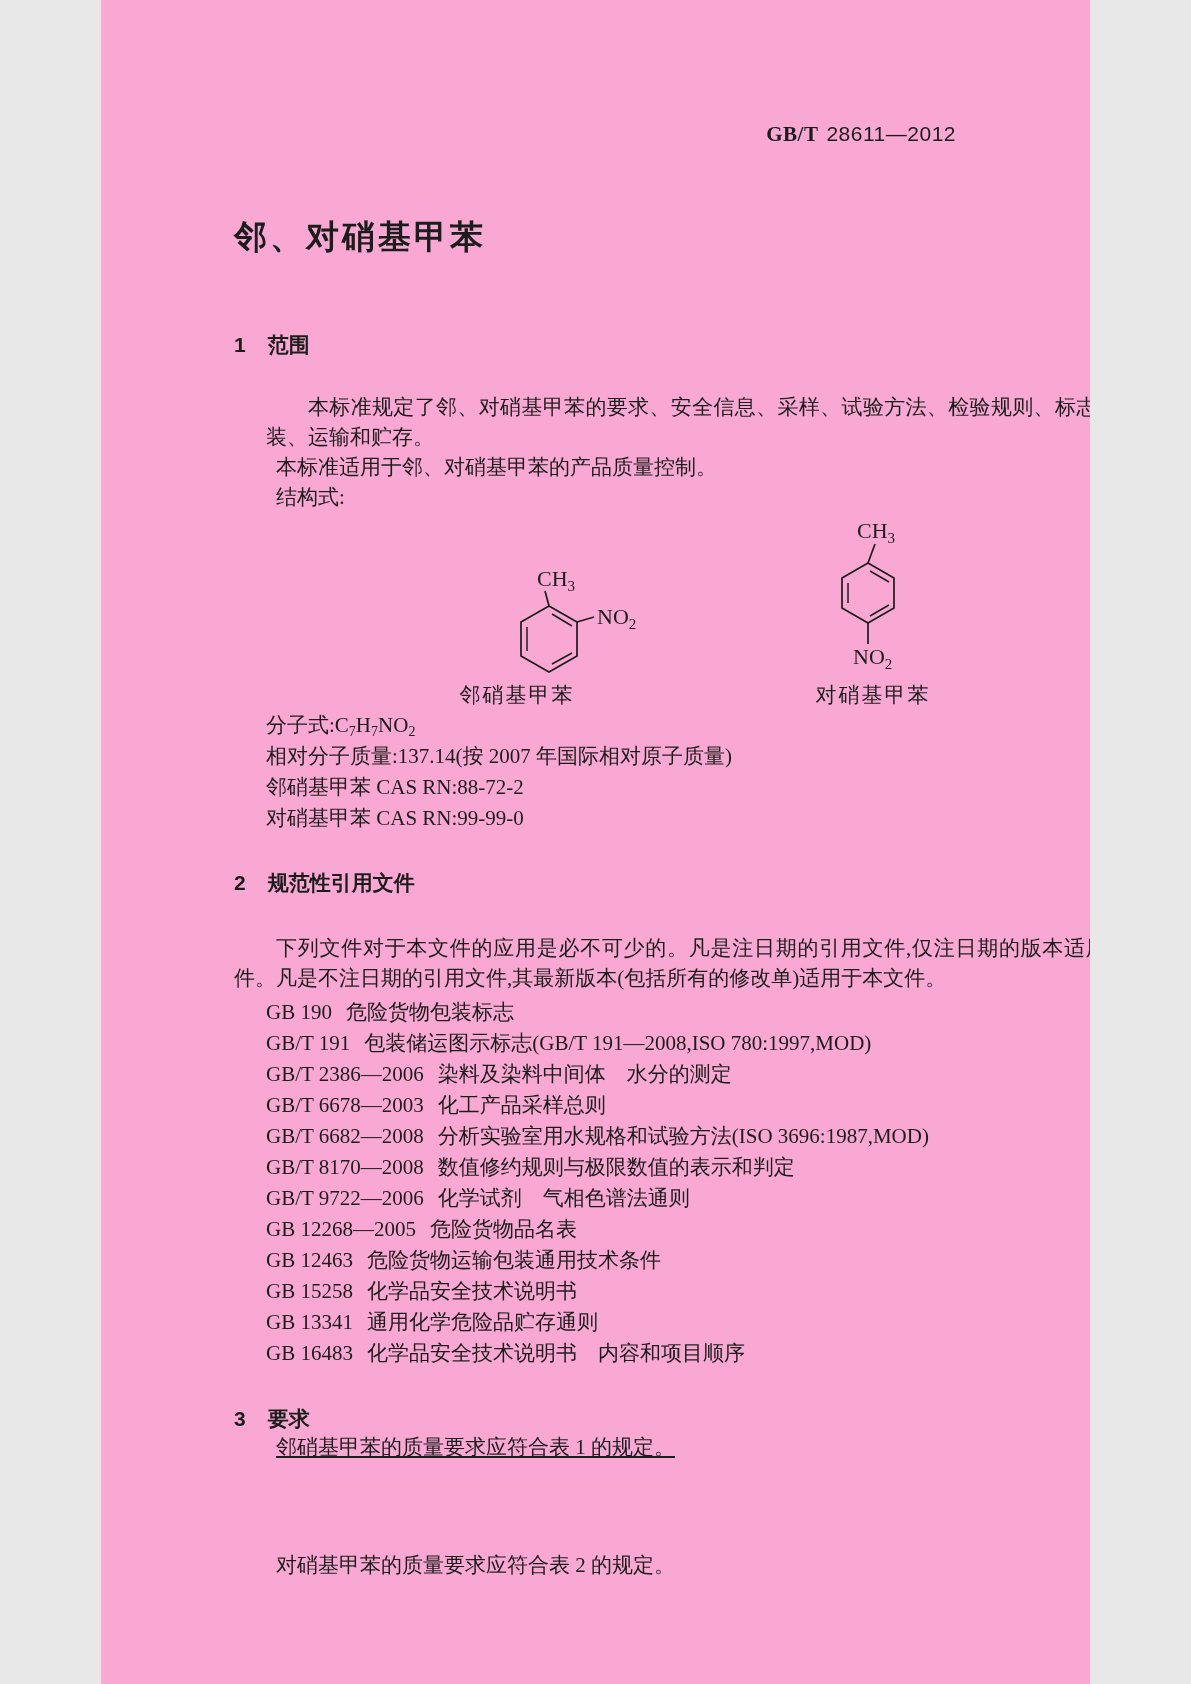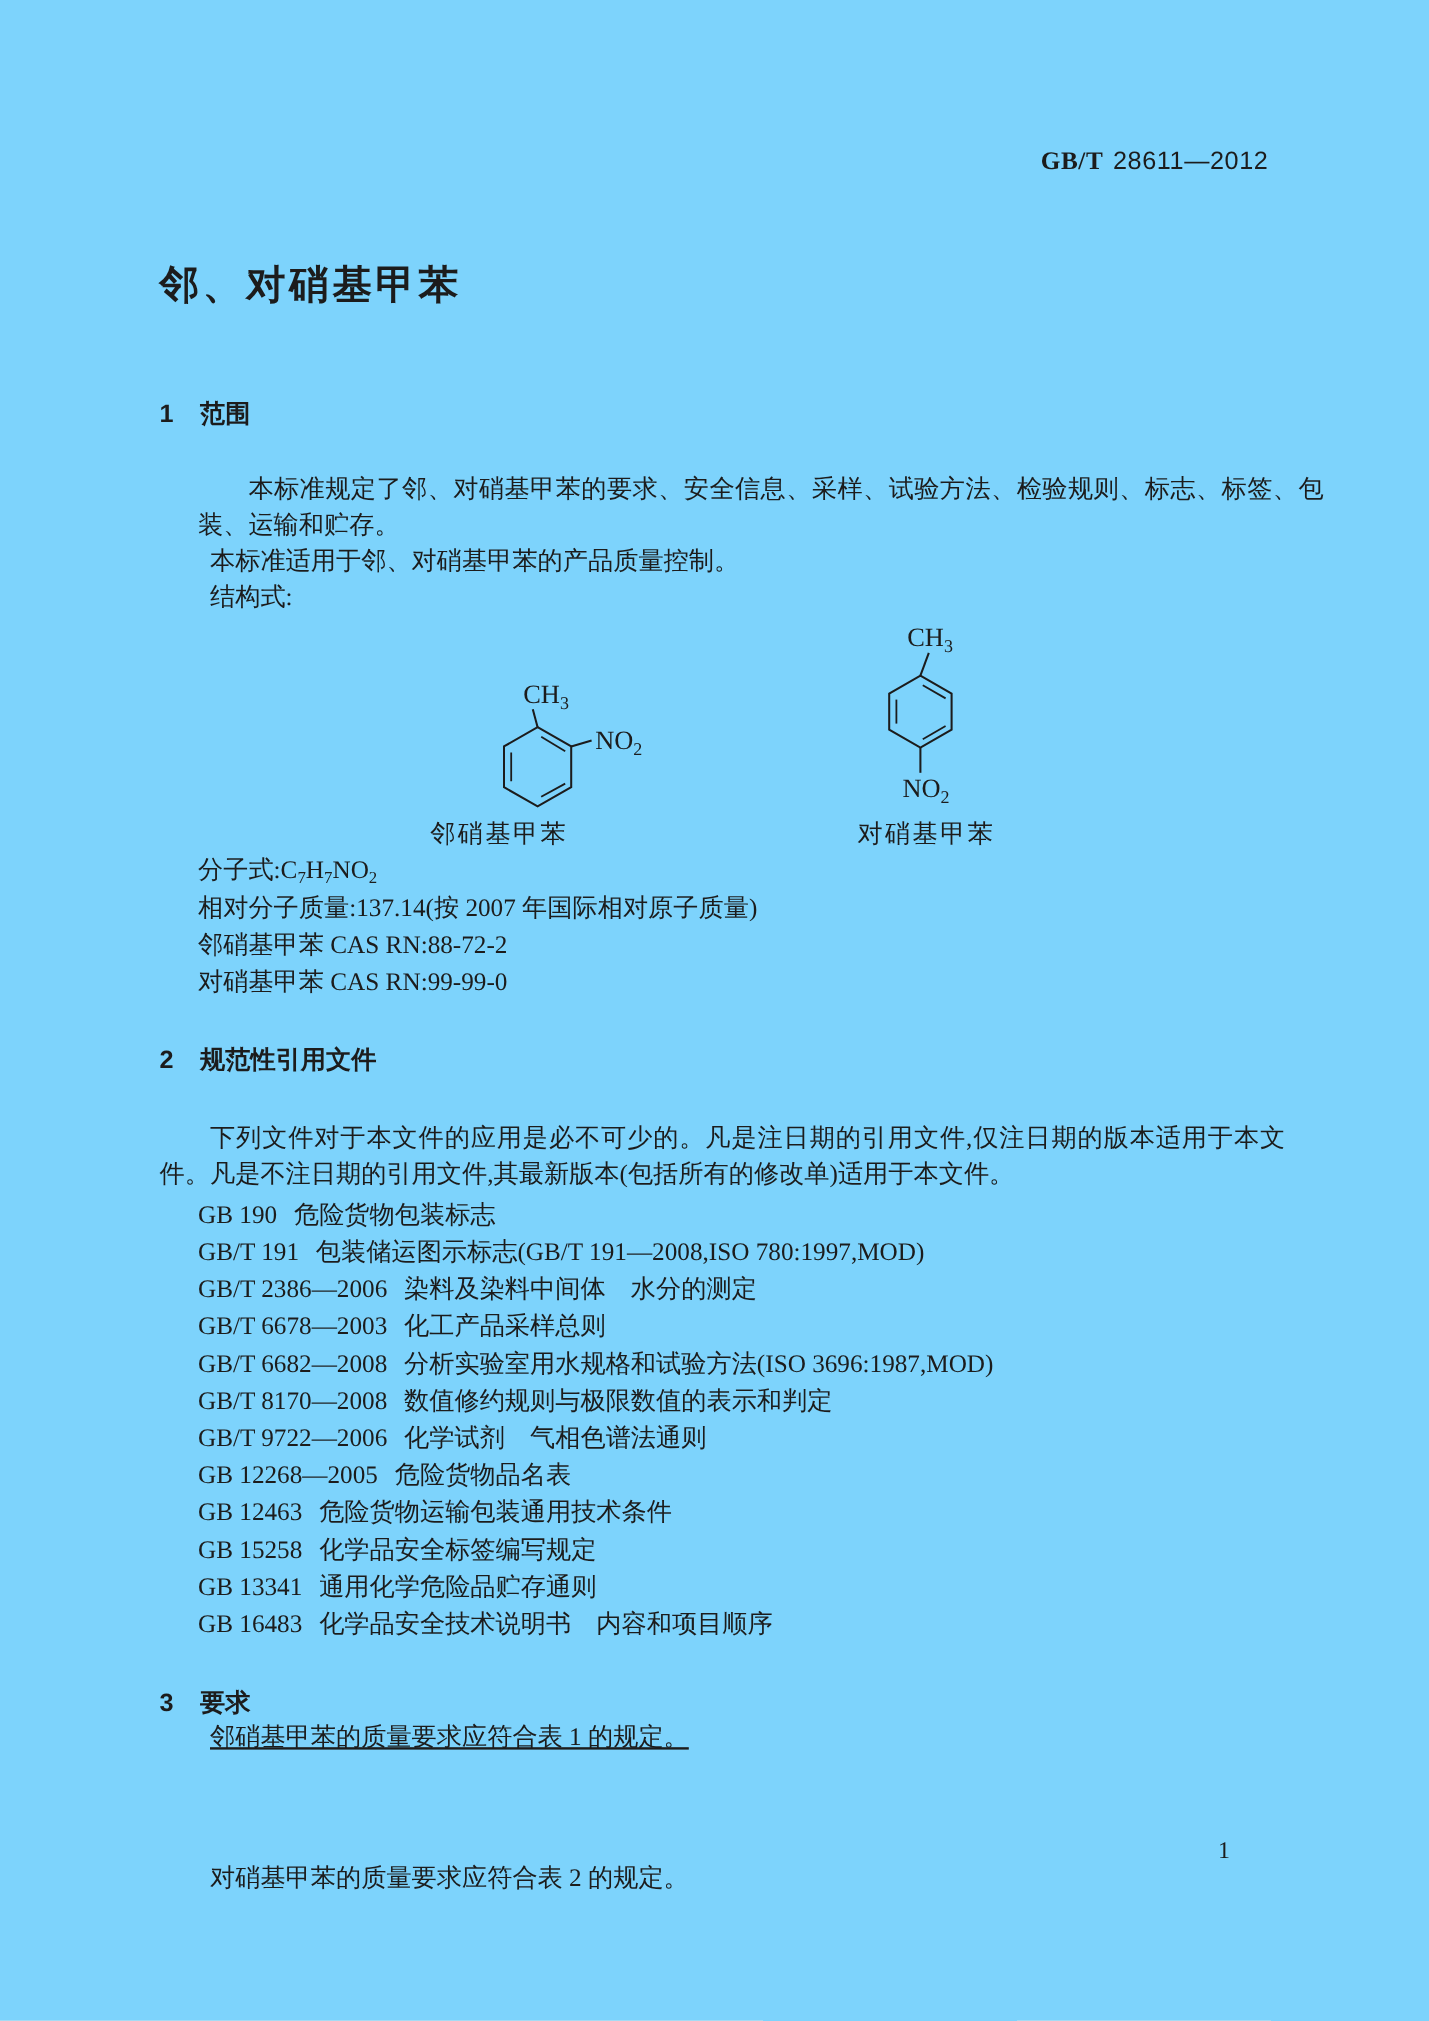--- a/index.html
+++ b/index.html
@@ -1,20 +1,20 @@
 <!DOCTYPE html>
 <html><head>
 <meta charset="utf-8">
 <style>
   html,body{margin:0;padding:0;background:#e8e8e8;}
   #page{
     position:relative;
-    width:1191px;height:1684px;
+    width:989px;height:1684px;
     margin:0 auto;
-    background:#7dd3fc;
+    background:#f9a8d4;
     color:#1c1c1c;
     font-family:"Liberation Serif","DejaVu Serif",serif;
     overflow:hidden;
   }
   .abs{position:absolute;}
 
   
   #doc-code{top:122px;right:134px;font-size:21px;letter-spacing:.5px;}
   #doc-code .gbt{font-weight:bold;font-family:"Liberation Serif","DejaVu Serif",serif;}
   #doc-code .num{font-family:"Liberation Sans","DejaVu Sans",sans-serif;margin-left:8px;font-weight:500;}
@@ -131,21 +131,21 @@
   <ul id="refs" class="abs">
     <li><span class="code">GB 190</span><span class="rtitle">危险货物包装标志</span></li>
     <li><span class="code">GB/T 191</span><span class="rtitle">包装储运图示标志(GB/T 191—2008,ISO 780:1997,MOD)</span></li>
     <li><span class="code">GB/T 2386—2006</span><span class="rtitle">染料及染料中间体　水分的测定</span></li>
     <li><span class="code">GB/T 6678—2003</span><span class="rtitle">化工产品采样总则</span></li>
     <li><span class="code">GB/T 6682—2008</span><span class="rtitle">分析实验室用水规格和试验方法(ISO 3696:1987,MOD)</span></li>
     <li><span class="code">GB/T 8170—2008</span><span class="rtitle">数值修约规则与极限数值的表示和判定</span></li>
     <li><span class="code">GB/T 9722—2006</span><span class="rtitle">化学试剂　气相色谱法通则</span></li>
     <li><span class="code">GB 12268—2005</span><span class="rtitle">危险货物品名表</span></li>
     <li><span class="code">GB 12463</span><span class="rtitle">危险货物运输包装通用技术条件</span></li>
-    <li><span class="code">GB 15258</span><span class="rtitle">化学品安全标签编写规定</span></li>
+    <li><span class="code">GB 15258</span><span class="rtitle">化学品安全技术说明书</span></li>
     <li><span class="code">GB 13341</span><span class="rtitle">通用化学危险品贮存通则</span></li>
     <li><span class="code">GB 16483</span><span class="rtitle">化学品安全技术说明书　内容和项目顺序</span></li>
   </ul>
 
   <div id="h-s3" class="abs sec-head">
     <span class="n">3</span><span class="t">要求</span>
   </div>
   <div id="s3-p1" class="abs body-par indent">邻硝基甲苯的质量要求应符合表 1 的规定。</div>
   <div id="s3-p2" class="abs body-par indent">对硝基甲苯的质量要求应符合表 2 的规定。</div>
 

